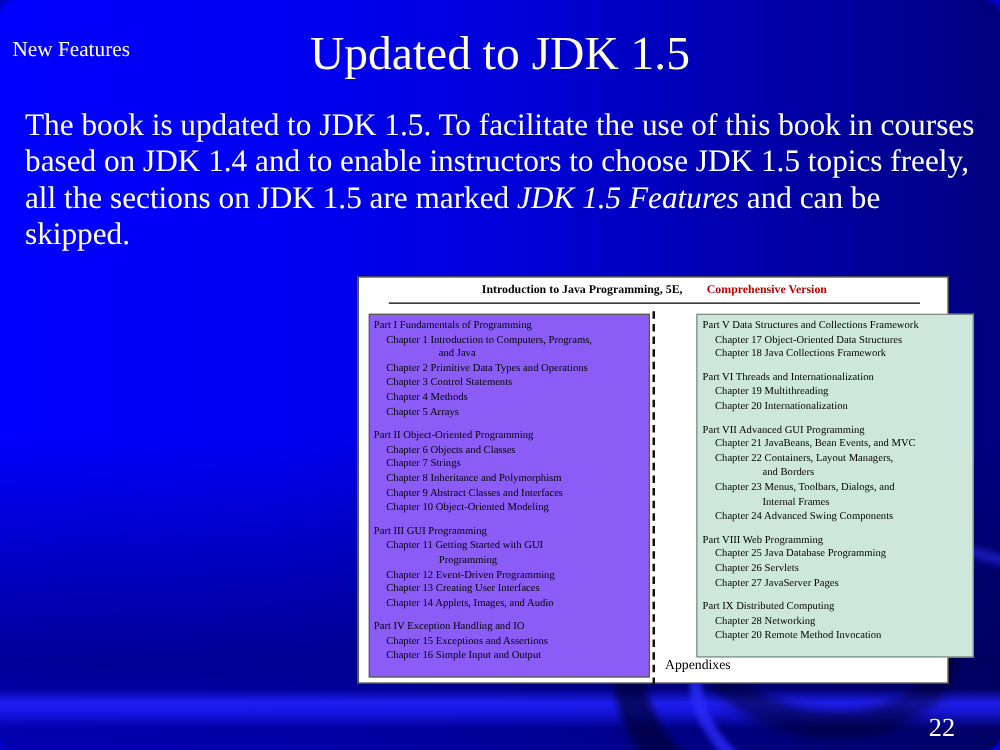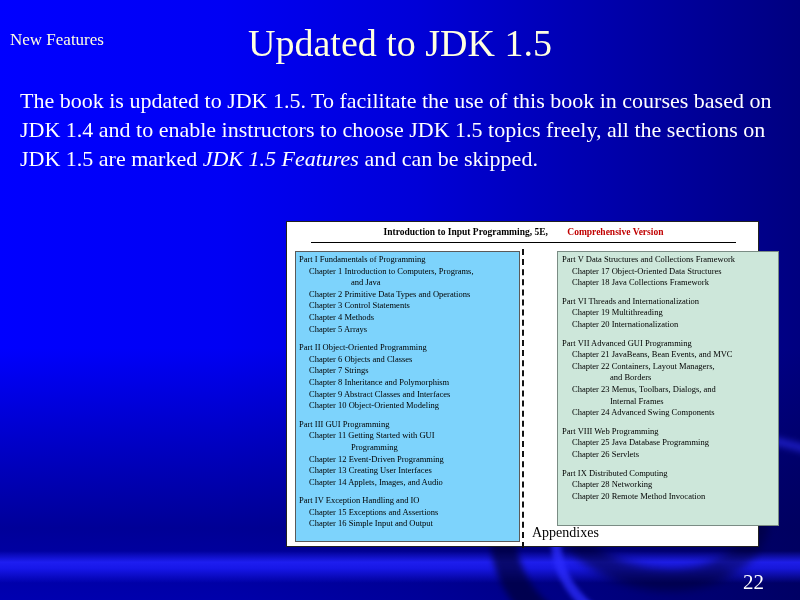--- a/index.html
+++ b/index.html
@@ -14,20 +14,21 @@
     background: #0000c8;
   }
 
   #slide {
     position: relative;
     width: 800px;
     height: 600px;
     overflow: hidden;
     background:
       linear-gradient(to right, #0000ff 0%, #0000f4 28%, #0000d8 52%, #0000ab 76%, #000080 100%);
+    border-radius: 12px;
   }
 
   
   #bg-vert {
     position: absolute;
     left: 0; top: 0; width: 800px; height: 600px;
     background: linear-gradient(to bottom,
         rgba(0,0,40,0.00) 0%,
         rgba(0,0,40,0.00) 58%,
         rgba(0,0,60,0.35) 78%,
@@ -111,21 +112,21 @@
     line-height: 34px;
     white-space: nowrap;
   }
 
   
   #body-text {
     position: absolute;
     left: 20px; top: 86px;
     width: 768px;
     color: #ffffff;
-    font-size: 22px;
+    font-size: 25px;
     line-height: 29px;
   }
   #body-text .em {
     font-style: italic;
   }
 
   
   #toc-card {
     position: absolute;
     left: 286px; top: 221px;
@@ -154,21 +155,21 @@
     left: 24px; top: 20px;
     width: 425px; height: 0;
     border-top: 1px solid #000000;
   }
 
   
   #toc-col-left {
     position: absolute;
     left: 8px; top: 29px;
     width: 225px; height: 291px;
-    background: #7dd3fc;
+    background: #8b5cf6;
     border: 1px solid #5a5a5a;
     box-sizing: border-box;
     padding: 2px 3px 2px 3px;
     overflow: hidden;
   }
   #toc-col-right {
     position: absolute;
     left: 243px; top: 29px;
     width: 222px; height: 275px;
     background: #cde7da;
@@ -180,21 +181,21 @@
   }
   #toc-divider {
     position: absolute;
     left: 235px; top: 27px;
     width: 0; height: 299px;
     border-left: 2px dashed #111111;
   }
   #toc-appendix {
     position: absolute;
     left: 245px; top: 305px;
-    font-size: 14px;
+    font-size: 11px;
     line-height: 11px;
     color: #000000;
     background: #ffffff;
   }
 
   .part {
     font-size: 8.5px;
     line-height: 11.6px;
     color: #000000;
     margin: 0;
@@ -240,21 +241,21 @@
 
   <div id="kicker">New Features</div>
   <div id="slide-title">Updated to JDK 1.5</div>
 
   <div id="body-text">
     <span>The book is updated to JDK 1.5. To facilitate the use of this book in courses based on JDK 1.4 and to enable instructors to choose JDK 1.5 topics freely, all the sections on JDK 1.5 are marked </span><span class="em">JDK 1.5 Features</span><span> and can be skipped.</span>
   </div>
 
   <div id="toc-card">
     <div id="toc-title">
-      <span>Introduction to Input Programming, 5E,</span>
+      <span>Introduction to Java Programming, 5E,</span>
       <span class="red">Comprehensive Version</span>
     </div>
     <div id="toc-title-rule"></div>
 
     <div id="toc-col-left">
         <div class="part">Part I Fundamentals of Programming</div>
         <div class="chap">Chapter 1 Introduction to Computers, Programs,</div>
         <div class="chap cont">and Java</div>
         <div class="chap">Chapter 2 Primitive Data Types and Operations</div>
         <div class="chap">Chapter 3 Control Statements</div>
@@ -293,20 +294,21 @@
         <div class="chap">Chapter 21 JavaBeans, Bean Events, and MVC</div>
         <div class="chap">Chapter 22 Containers, Layout Managers,</div>
         <div class="chap cont-r">and Borders</div>
         <div class="chap">Chapter 23 Menus, Toolbars, Dialogs, and</div>
         <div class="chap cont-r">Internal Frames</div>
         <div class="chap">Chapter 24 Advanced Swing Components</div>
         <div class="gap"></div>
         <div class="part">Part VIII Web Programming</div>
         <div class="chap">Chapter 25 Java Database Programming</div>
         <div class="chap">Chapter 26 Servlets</div>
+        <div class="chap">Chapter 27 JavaServer Pages</div>
         <div class="gap"></div>
         <div class="part">Part IX Distributed Computing</div>
         <div class="chap">Chapter 28 Networking</div>
         <div class="chap">Chapter 20 Remote Method Invocation</div>
       </div>
     <div id="toc-appendix">Appendixes</div>
   </div>
 
   <div id="page-number">22</div>
 </div>

